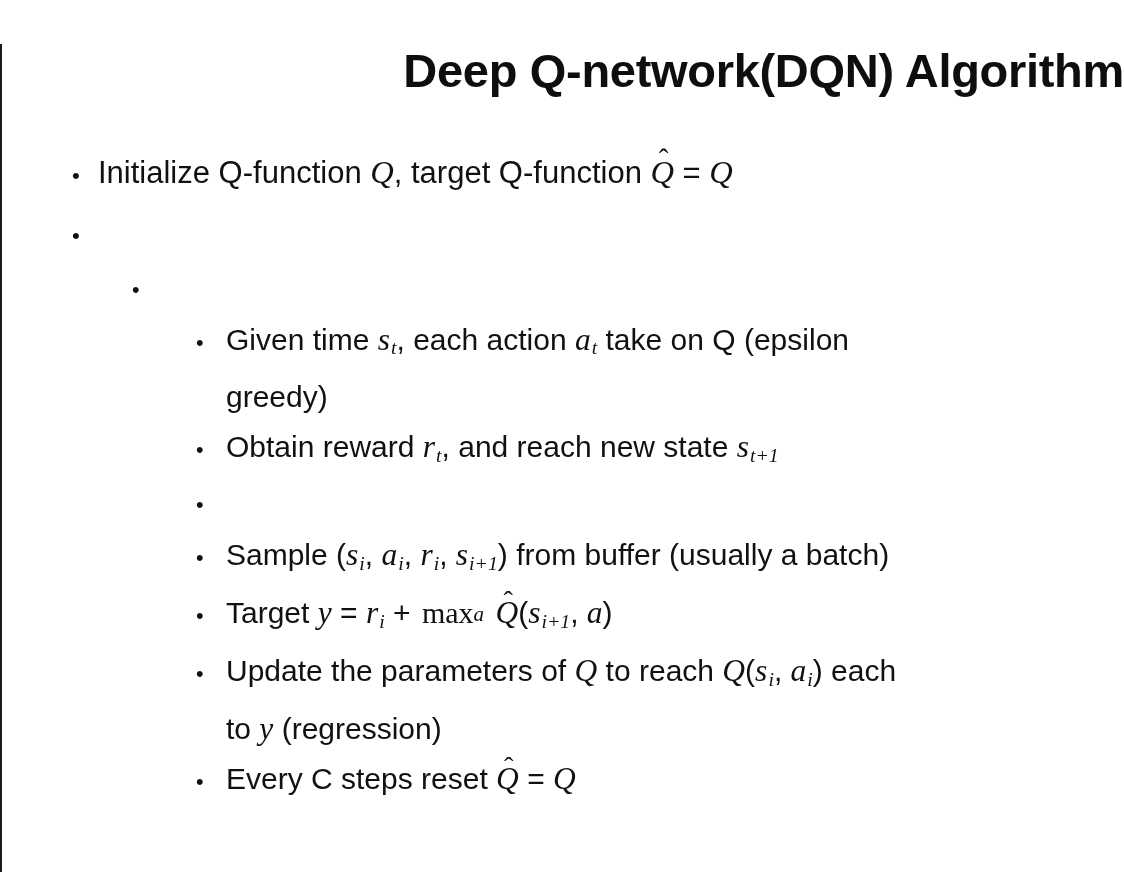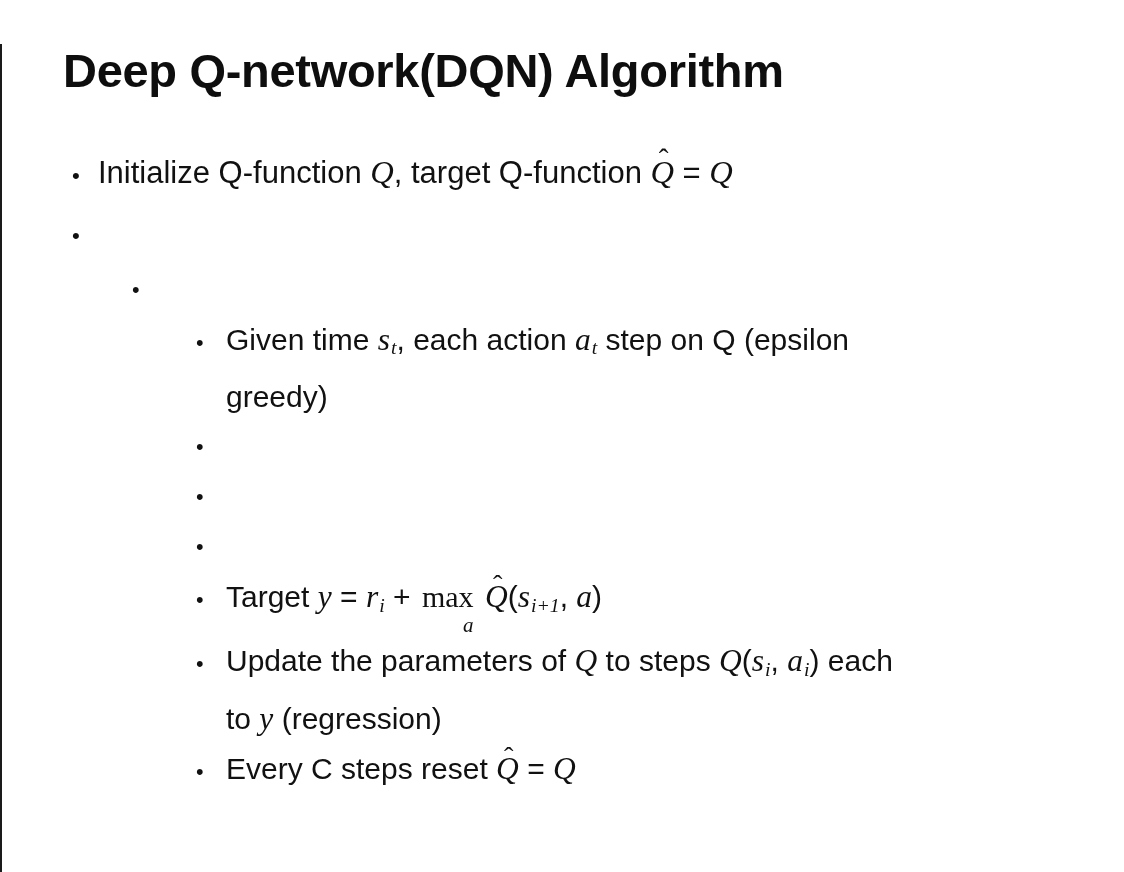--- a/index.html
+++ b/index.html
@@ -25,20 +25,21 @@
     height: 850px;
     background: #1a1a1a;
   }
   .title {
     margin: 44px 0 0 63px;
     font-size: 47px;
     line-height: 1.16;
     font-weight: 700;
     letter-spacing: -0.3px;
     color: #0e0e0e;
+    text-align: right;
   }
   .content { margin: 0; }
   .item {
     display: flex;
     align-items: baseline;
     line-height: 50px;
     font-size: 30px;
   }
   .item .runs { flex: 1; }
   .bullet {
@@ -75,22 +76,22 @@
     position: absolute;
     left: 56%;
     top: -0.33em;
     transform: translateX(-50%);
     font-size: 0.9em;
     font-style: normal;
     line-height: 1;
   }
   .limop {
     display: inline-flex;
-    flex-direction: column;
-    align-items: flex-end;
+    flex-direction: row;
+    align-items: center;
     line-height: 1;
     font-family: "Liberation Serif", serif;
     margin: 0 3px;
   }
   .limop .op { font-style: normal; }
   .limop .under { font-style: italic; font-size: 0.7em; margin-top: 3px; }
 </style>
 </head>
 <body>
 
@@ -103,40 +104,42 @@
         <div class="runs"><span>Initialize Q-function </span><span class="math">Q</span><span>, target Q-function </span><span class="math hat-wrap"><span>Q</span><span class="hat">ˆ</span></span><span> = </span><span class="math">Q</span></div>
       </div>
       <div class="item level-1">
         <span class="bullet">•</span>
       </div>
       <div class="item level-2">
         <span class="bullet">•</span>
       </div>
       <div class="item level-3">
         <span class="bullet">•</span>
-        <div class="runs"><span>Given time </span><span class="math">s</span><span class="sub">t</span><span>, each action </span><span class="math">a</span><span class="sub">t</span><span> step on Q (epsilon</span><br><span>greedy)</span></div>
+        <div class="runs"><span>Given time </span><span class="math">s</span><span class="sub">t</span><span>, each action </span><span class="math">a</span><span class="sub">t</span><span> take on Q (epsilon</span><br><span>greedy)</span></div>
+      </div>
+      <div class="item level-3">
+        <span class="bullet">•</span>
+        <div class="runs"><span>Obtain reward </span><span class="math">r</span><span class="sub">t</span><span>, and reach new state </span><span class="math">s</span><span class="sub">t+1</span></div>
       </div>
       <div class="item level-3">
         <span class="bullet">•</span>
       </div>
       <div class="item level-3">
         <span class="bullet">•</span>
-      </div>
-      <div class="item level-3">
-        <span class="bullet">•</span>
+        <div class="runs"><span>Sample (</span><span class="math">s</span><span class="sub">i</span><span>, </span><span class="math">a</span><span class="sub">i</span><span>, </span><span class="math">r</span><span class="sub">i</span><span>, </span><span class="math">s</span><span class="sub">i+1</span><span>) from buffer (usually a batch)</span></div>
       </div>
       <div class="item level-3">
         <span class="bullet">•</span>
         <div class="runs"><span>Target </span><span class="math">y</span><span> = </span><span class="math">r</span><span class="sub">i</span><span> + </span><span class="limop">
             <span class="op">max</span>
             <span class="under">a</span>
           </span><span> </span><span class="math hat-wrap"><span>Q</span><span class="hat">ˆ</span></span><span>(</span><span class="math">s</span><span class="sub">i+1</span><span>, </span><span class="math">a</span><span>)</span></div>
       </div>
       <div class="item level-3">
         <span class="bullet">•</span>
-        <div class="runs"><span>Update the parameters of </span><span class="math">Q</span><span> to steps </span><span class="math">Q</span><span>(</span><span class="math">s</span><span class="sub">i</span><span>, </span><span class="math">a</span><span class="sub">i</span><span>) each</span><br><span>to </span><span class="math">y</span><span> (regression)</span></div>
+        <div class="runs"><span>Update the parameters of </span><span class="math">Q</span><span> to reach </span><span class="math">Q</span><span>(</span><span class="math">s</span><span class="sub">i</span><span>, </span><span class="math">a</span><span class="sub">i</span><span>) each</span><br><span>to </span><span class="math">y</span><span> (regression)</span></div>
       </div>
       <div class="item level-3">
         <span class="bullet">•</span>
         <div class="runs"><span>Every C steps reset </span><span class="math hat-wrap"><span>Q</span><span class="hat">ˆ</span></span><span> = </span><span class="math">Q</span></div>
       </div>
     </div>
 </div>
 
 </body></html>

